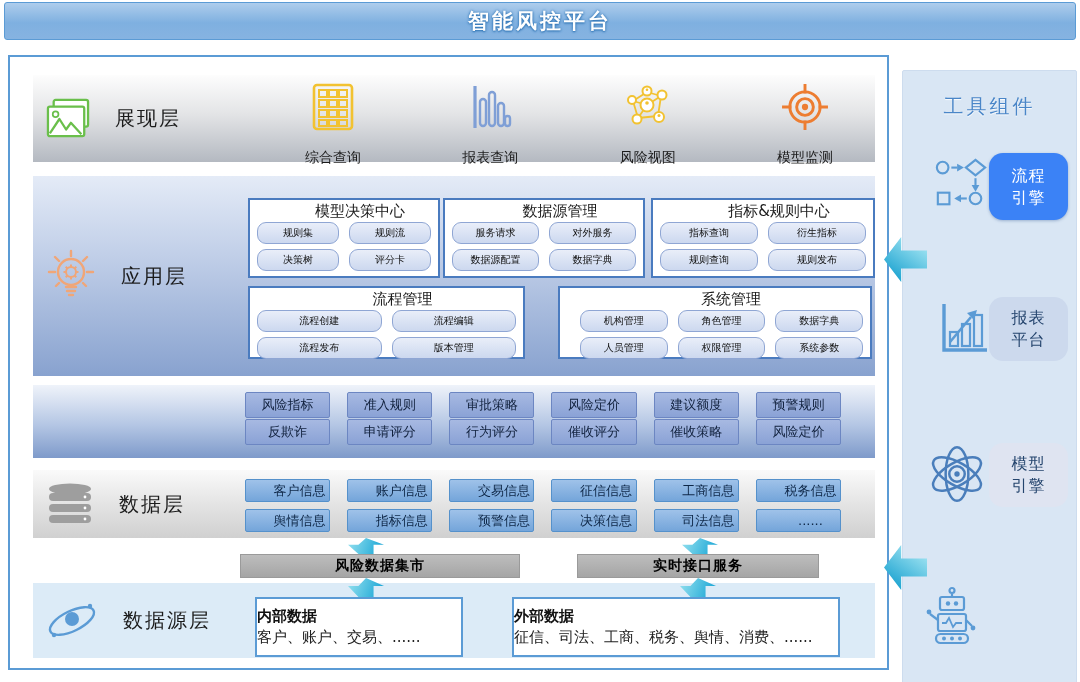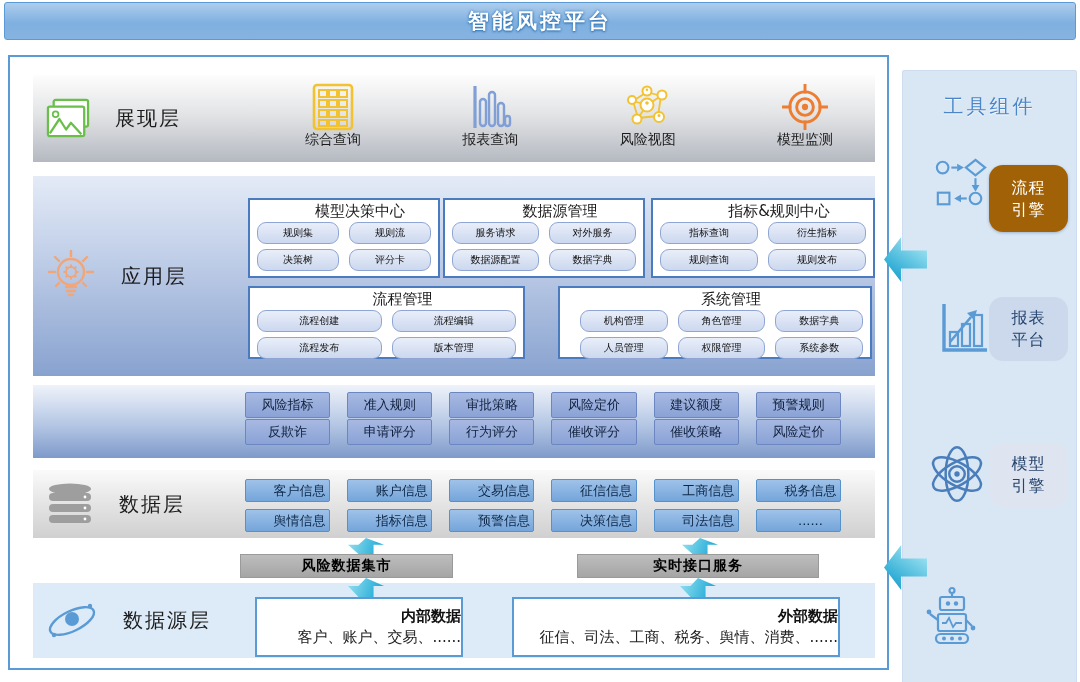--- a/index.html
+++ b/index.html
@@ -26,21 +26,21 @@
   .band-src  { top:526px; height:75px; background:#dcebf7; }
 
   .band-label { position:absolute; left:8px; top:0; height:100%;
     display:flex; align-items:center; gap:24px; padding-left:4px; }
   .band-label .txt { font-size:20px; color:#1b1b1b; letter-spacing:2px; white-space:nowrap; }
 
   
   .pres-items { position:absolute; left:240px; top:8px; width:592px; height:72px;
     display:flex; justify-content:space-between; }
   .pres-item { width:120px; display:flex; flex-direction:column; align-items:center; justify-content:flex-start; }
-  .pres-item .lbl { font-size:14px; color:#1b1b1b; margin-top:0; }
+  .pres-item .lbl { font-size:14px; color:#1b1b1b; margin-top:18px; }
 
   
   .app-group { position:absolute; background:#fff; border:2px solid #4a7bbf; }
   .g1 { left:215px; top:22px;  width:192px; height:80px; }
   .g2 { left:410px; top:22px;  width:202px; height:80px; }
   .g3 { left:618px; top:22px;  width:224px; height:80px; }
   .g4 { left:215px; top:110px; width:277px; height:73px; }
   .g5 { left:525px; top:110px; width:314px; height:73px; }
   .group-title { text-align:center; font-size:15px; color:#1b1b1b; line-height:20px; margin-top:1px;padding-left:32px; }
   .group-grid { display:grid; gap:5px 10px; padding:1px 7px 5px; }
@@ -65,26 +65,26 @@
   .chip-d { height:23px; border:1px solid #5591cb; border-radius:2px;
     background:linear-gradient(180deg,#9fc2e9 0%,#74a5da 100%);
     display:flex; align-items:center; justify-content:center;
     font-size:13px; color:#0e2747; white-space:nowrap;padding-left:24px; }
 
   
   .mid-bar { position:absolute; height:24px; top:497px;
     background:linear-gradient(180deg,#bdbdbd 0%,#a5a5a5 100%); border:1px solid #9a9a9a;
     display:flex; align-items:center; justify-content:center;
     font-size:14px; font-weight:bold; color:#000; letter-spacing:1px; }
-  .bar1 { left:230px; width:213px; }
+  .bar1 { left:230px; width:280px; }
   .bar2 { left:567px; width:242px; }
 
   
   .src-box { position:absolute; top:540px; height:60px; background:#fff; border:2px solid #5b9bd5;
-    display:flex; flex-direction:column; align-items:flex-end; justify-content:center; gap:2px; }
+    display:flex; flex-direction:column; align-items:flex-start; justify-content:center; gap:2px; }
   .src-int { left:245px; width:208px; }
   .src-ext { left:502px; width:328px; }
   .src-box .t { font-size:15px; font-weight:bold; color:#111; }
   .src-box .d { font-size:15px; color:#222; white-space:nowrap; }
 
   
   .arr-up { position:absolute; width:36px;
     background:linear-gradient(110deg,#8fdeee 5%,#1ea8d6 90%);
     clip-path:polygon(50% 0%,100% 42%,71% 42%,71% 100%,29% 100%,0% 42%,29% 42%);
     z-index:5; }
@@ -101,21 +101,21 @@
   
   .sidebar { position:absolute; left:902px; top:70px; width:175px; height:624px;
     background:#d9e6f4; border:1px solid #cddcee; border-radius:2px; }
   .sidebar-title { position:absolute; top:22px; width:100%; text-align:center;
     font-size:20px; color:#4a86c8; letter-spacing:3px; text-shadow:0 1px 1px #fff; }
   .tool-icon { position:absolute; }
   .tool-btn { position:absolute; left:86px; width:79px; border-radius:14px;
     display:flex; align-items:center; justify-content:center; text-align:center;
     font-size:16px; line-height:22px; letter-spacing:1px; }
   .tool-btn .w { width:38px; word-break:break-all; }
-  .tb1 { top:82px;  height:67px; background:#a16207; color:#fff; box-shadow:0 1px 3px rgba(40,80,140,.35);margin-top:12px; }
+  .tb1 { top:82px;  height:67px; background:#3b82f6; color:#fff; box-shadow:0 1px 3px rgba(40,80,140,.35); }
   .tb2 { top:226px; height:64px; background:#ccd9ed; color:#25456e; }
   .tb3 { top:372px; height:64px; background:#dfe4f1; color:#25456e; }
   .tb4 { top:513px; height:68px; background:#9dc3e6; color:#1d3a5f; }
   .ti1 { left:30px; top:85px; }
   .ti2 { left:32px; top:228px; }
   .ti3 { left:22px; top:368px; }
   .ti4 { left:20px; top:514px; }
 
   svg { display:block; }
 </style>

